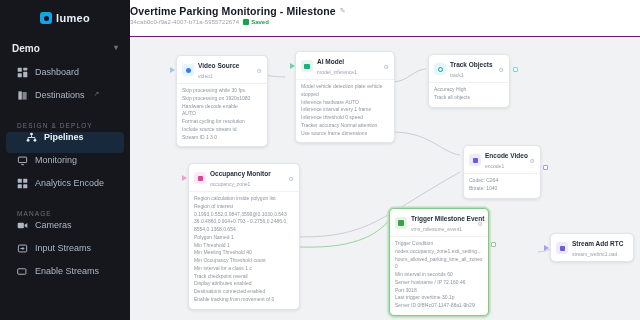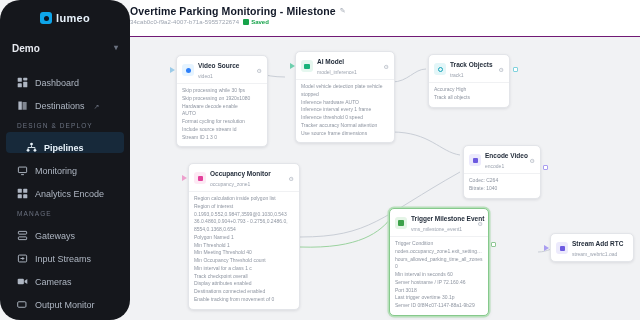--- a/index.html
+++ b/index.html
@@ -13,21 +13,20 @@
   }
 
   
   .sidebar {
     width:130px; height:320px;
     background:#15171c;
     color:#c8cdd6;
     flex:0 0 130px;
     position:relative;
     overflow:hidden;
-    border-radius:20px;
   }
   .brand {
     height:30px; display:flex; align-items:center; justify-content:center;
     gap:4px; padding-top:6px;
   }
   .brand-mark {
     width:12px;height:12px;border-radius:3px;background:#0ea5e9;
     display:flex;align-items:center;justify-content:center;
   }
   .brand-mark span{ width:5px;height:5px;border-radius:50%;background:#0b1220; display:block;}
@@ -35,21 +34,21 @@
 
   .org {
     margin:10px 10px 0 10px; padding:3px 2px;
     display:flex; justify-content:space-between;
     color:#e7eaf0; font-size:10px; font-weight:600;
   }
   .caret { color:#6b7280; font-size:8px; }
 
   .nav { margin-top:10px; }
   .nav-item {
-    display:flex; align-items:flex-end; gap:7px;
+    display:flex; align-items:flex-start; gap:7px;
     height:21px; padding:0 11px; margin:2px 6px;
     border-radius:4px; color:#aeb6c2; font-size:9px;
   }
   .nav-item.active {
     background:#17293a; color:#e9f3fb; font-weight:600;padding-left:20px;
   }
   .nav-item .ico { width:11px; height:11px; flex:0 0 11px; display:flex;align-items:center;justify-content:center;}
   .nav-item .ico svg { width:11px;height:11px; display:block; }
   .ext { font-size:7px; color:#6b7280; margin-left:2px;}
 
@@ -177,52 +176,43 @@
             <rect x="9" y="1" width="6" height="6" rx="1"></rect>
             <rect x="1" y="9" width="6" height="6" rx="1"></rect>
             <rect x="9" y="9" width="6" height="6" rx="1"></rect>
           </svg>
         </span>
         <span>Analytics Encode</span>
       </div>
       <div class="section-label">MANAGE</div>
       <div class="nav-item">
         <span class="ico">
-          <svg viewBox="0 0 16 16" fill="none" stroke="currentColor" stroke-width="1.4">
-            <rect x="2" y="2" width="12" height="4" rx="1"></rect>
-            <rect x="2" y="10" width="12" height="4" rx="1"></rect>
-          </svg>
-        </span>
-        <span>Gateways</span>
+          <svg viewBox="0 0 16 16" fill="currentColor">
+            <rect x="1" y="4" width="9" height="8" rx="1.5"></rect>
+            <path d="M11 7l4-2.5v7L11 9z"></path>
+          </svg>
+        </span>
+        <span>Cameras</span>
       </div>
       <div class="nav-item">
         <span class="ico">
           <svg viewBox="0 0 16 16" fill="none" stroke="currentColor" stroke-width="1.4">
             <rect x="2" y="3" width="12" height="10" rx="1.5"></rect>
             <path d="M5 8h5M8 6l2 2-2 2"></path>
           </svg>
         </span>
         <span>Input Streams</span>
       </div>
       <div class="nav-item">
         <span class="ico">
-          <svg viewBox="0 0 16 16" fill="currentColor">
-            <rect x="1" y="4" width="9" height="8" rx="1.5"></rect>
-            <path d="M11 7l4-2.5v7L11 9z"></path>
-          </svg>
-        </span>
-        <span>Cameras</span>
-      </div>
-      <div class="nav-item">
-        <span class="ico">
           <svg viewBox="0 0 16 16" fill="none" stroke="currentColor" stroke-width="1.4">
             <rect x="1" y="4" width="12" height="8" rx="1.5"></rect>
           </svg>
         </span>
-        <span>Output Monitor</span>
+        <span>Enable Streams</span>
       </div>
     </div>
 </aside>
 
 <div class="main">
 
   <header class="topbar">
     <div class="title-row">
       <span class="title">Overtime Parking Monitoring - Milestone</span>
       <span class="pencil">✎</span>

